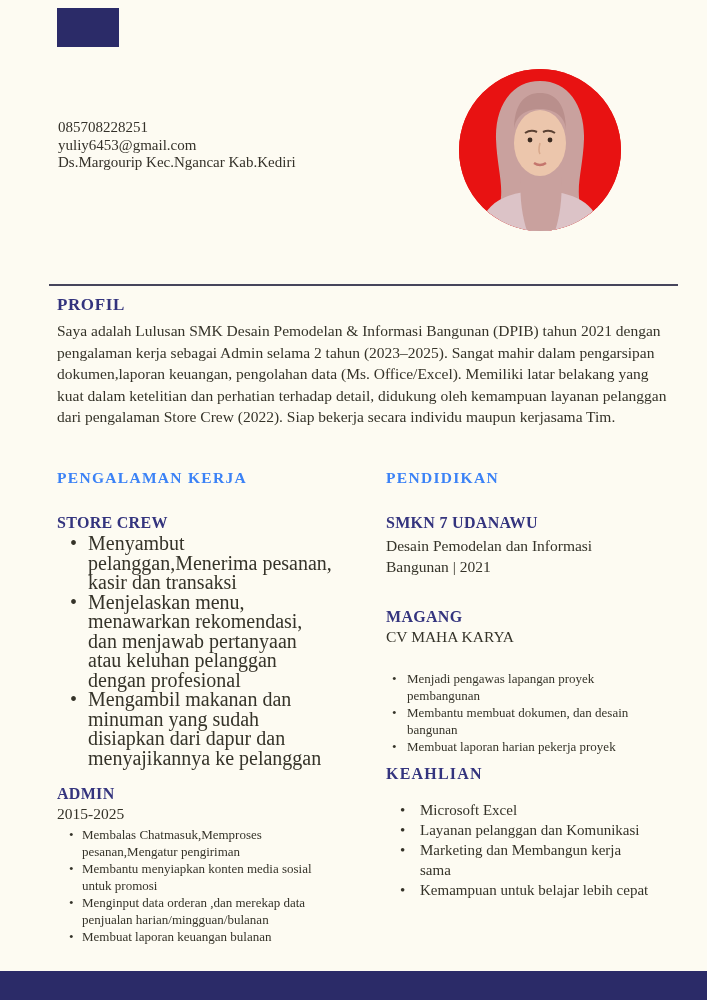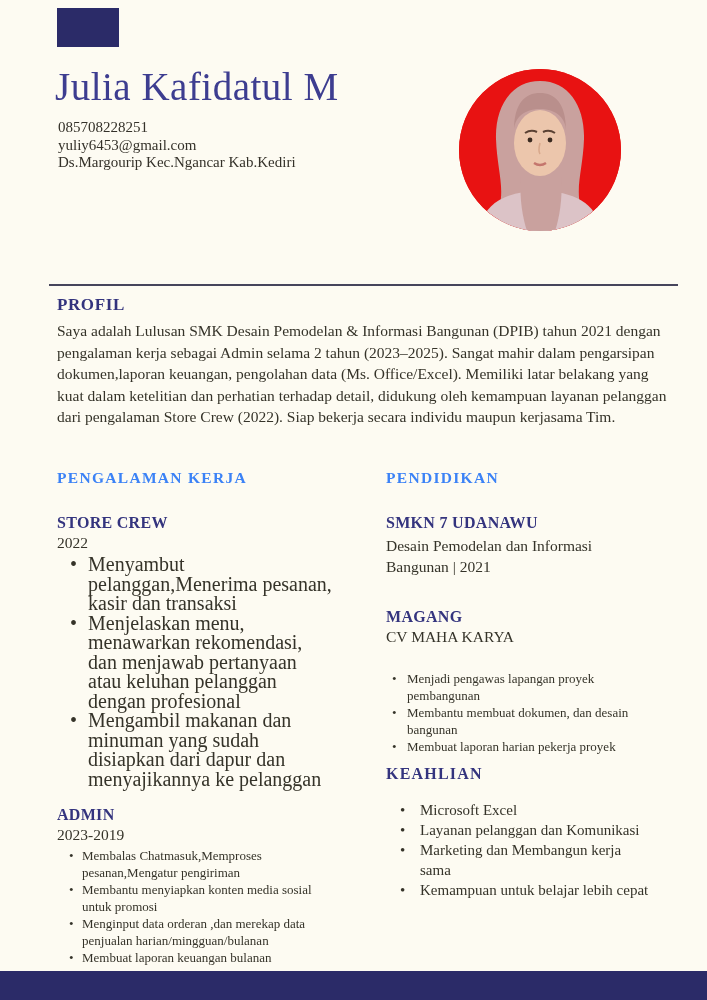--- a/index.html
+++ b/index.html
@@ -57,21 +57,20 @@
   .magang-bullets{margin-top:24px !important;margin-bottom:10px !important;}
   .keahlian-title{font-size:16px;font-weight:bold;color:#34347e;letter-spacing:1.2px;margin:0;}
 </style>
 </head>
 <body>
 
 <div id="resume">
 
   <div class="decor-square"></div>
 
-  <div class="name">Julia Kafidatul M</div>
 
   <div class="contact">
     <div>085708228251</div>
     <div>yuliy6453@gmail.com</div>
     <div>Ds.Margourip Kec.Ngancar Kab.Kediri</div>
   </div>
 
   <div class="photo-wrap">
     <svg width="162" height="162" viewBox="0 0 162 162">
       <rect x="0" y="0" width="162" height="162" fill="#e81212"></rect>
@@ -102,29 +101,28 @@
 
   <div class="profil-block">
     <h2 class="h-small">PROFIL</h2>
     <p>Saya adalah Lulusan SMK Desain Pemodelan &amp; Informasi Bangunan (DPIB) tahun 2021 dengan pengalaman kerja sebagai Admin selama 2 tahun (2023–2025). Sangat mahir dalam pengarsipan dokumen,laporan keuangan, pengolahan data (Ms. Office/Excel). Memiliki latar belakang yang kuat dalam ketelitian dan perhatian terhadap detail, didukung oleh kemampuan layanan pelanggan dari pengalaman Store Crew (2022). Siap bekerja secara individu maupun kerjasama Tim.</p>
   </div>
 
   <div class="col col-left">
     <h2 class="sec-title">PENGALAMAN KERJA</h2>
 
     <h3 class="role">STORE CREW</h3>
-    <div class="period">2022</div>
     <ul class="lg">
       <li><span>Menyambut pelanggan,Menerima pesanan, kasir dan transaksi</span></li>
       <li><span>Menjelaskan menu, menawarkan rekomendasi, dan menjawab pertanyaan atau keluhan pelanggan dengan profesional</span></li>
       <li><span>Mengambil makanan dan minuman yang sudah disiapkan dari dapur dan menyajikannya ke pelanggan</span></li>
     </ul>
 
     <h3 class="role gap-admin">ADMIN</h3>
-    <div class="period">2023-2019</div>
+    <div class="period">2015-2025</div>
     <ul class="sm">
       <li><span>Membalas Chatmasuk,Memproses pesanan,Mengatur pengiriman</span></li>
       <li><span>Membantu menyiapkan konten media sosial untuk promosi</span></li>
       <li><span>Menginput data orderan ,dan merekap data penjualan harian/mingguan/bulanan</span></li>
       <li><span>Membuat laporan keuangan bulanan</span></li>
     </ul>
   </div>
 
   <div class="col col-right">
     <h2 class="sec-title">PENDIDIKAN</h2>

